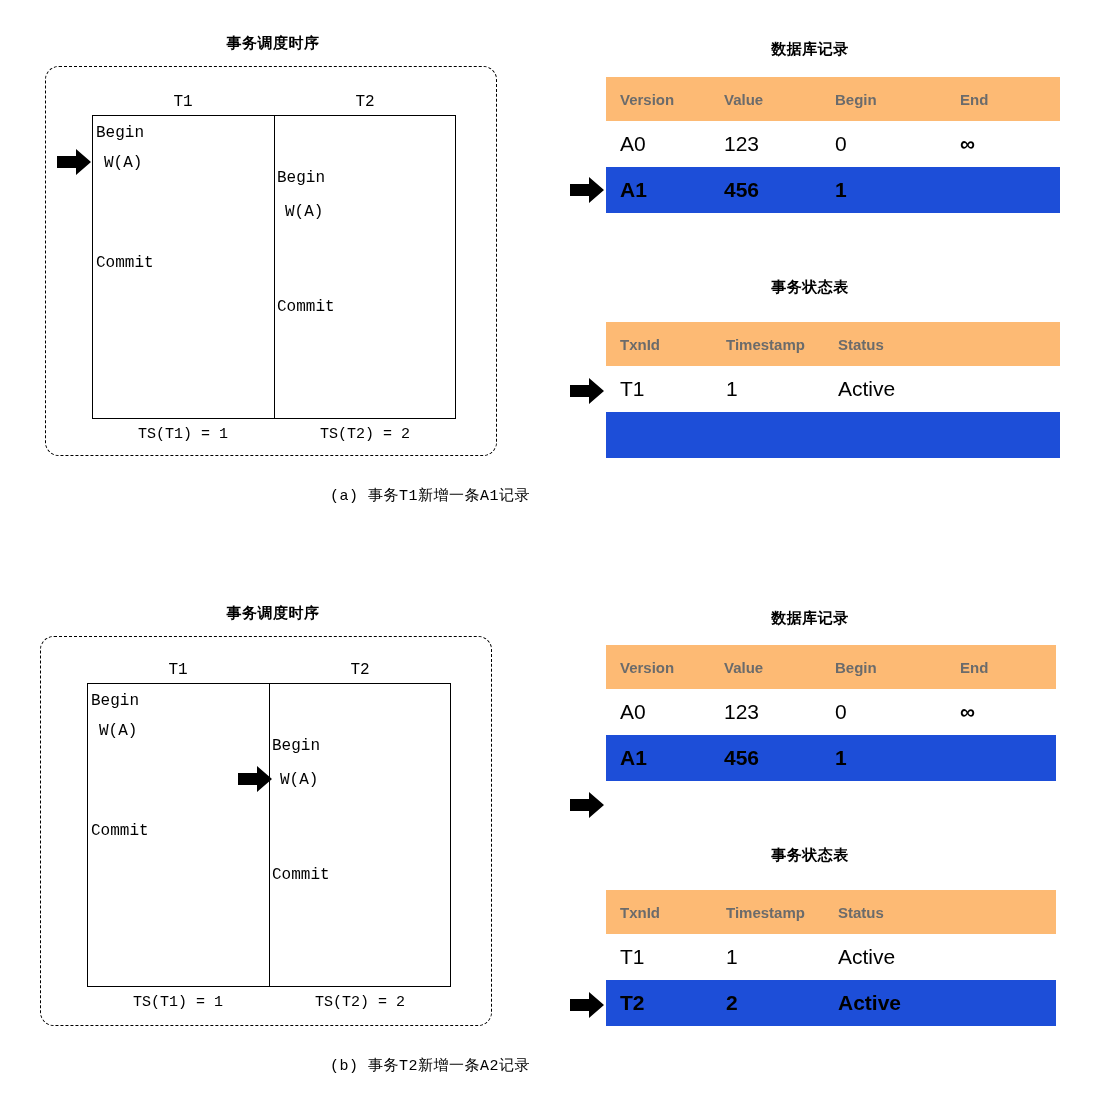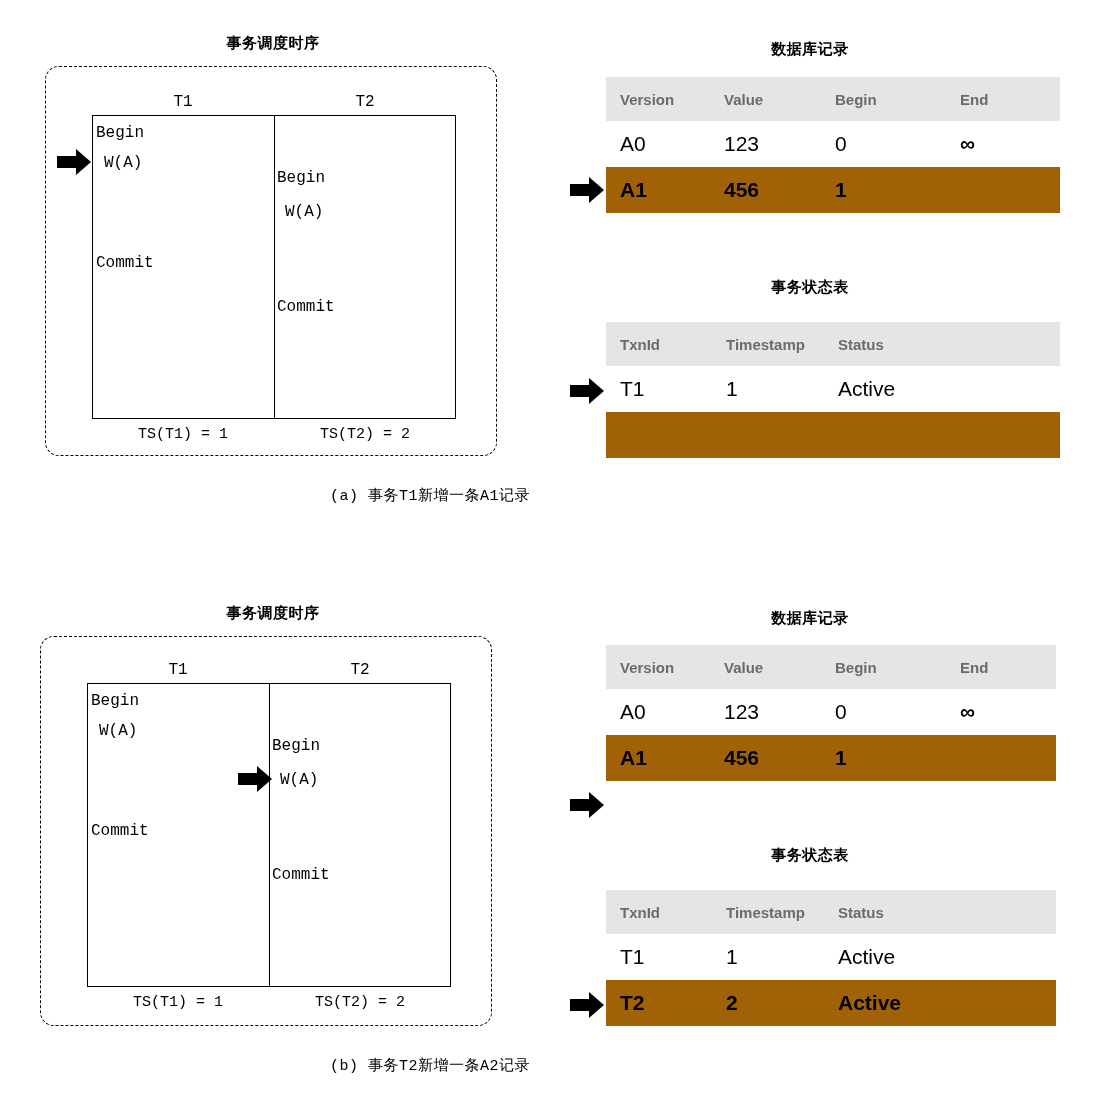--- a/index.html
+++ b/index.html
@@ -74,35 +74,35 @@
   }
   .arrow svg { display: block; }
 
   
   .tbl {
     position: absolute;
     border-collapse: collapse;
     table-layout: fixed;
   }
   .tbl .hdr-row td {
-    background: #e5e5e5;
+    background: #fdba74;
     color: #6b6b6b;
     font-weight: bold;
     font-size: 15px;
   }
   .tbl td {
     padding: 0;
     font-size: 21px;
     color: #000;
     vertical-align: middle;
     white-space: nowrap;
   }
   .tbl tr { height: 46px; }
   .tbl tr.hdr-row { height: 44px; }
-  .row-shaded td { background: #a16207; }
+  .row-shaded td { background: #1d4ed8; }
   .row-plain td { background: #ffffff; }
   .cell-bold { font-weight: bold; }
   .cell-inf { font-weight: bold; font-size: 17px; }
   .pad-l { padding-left: 14px !important; }
 </style>
 </head>
 <body>
 
 <div class="abs panel-title" style="left:148px; top:34px; width:250px;">事务调度时序</div>
 

